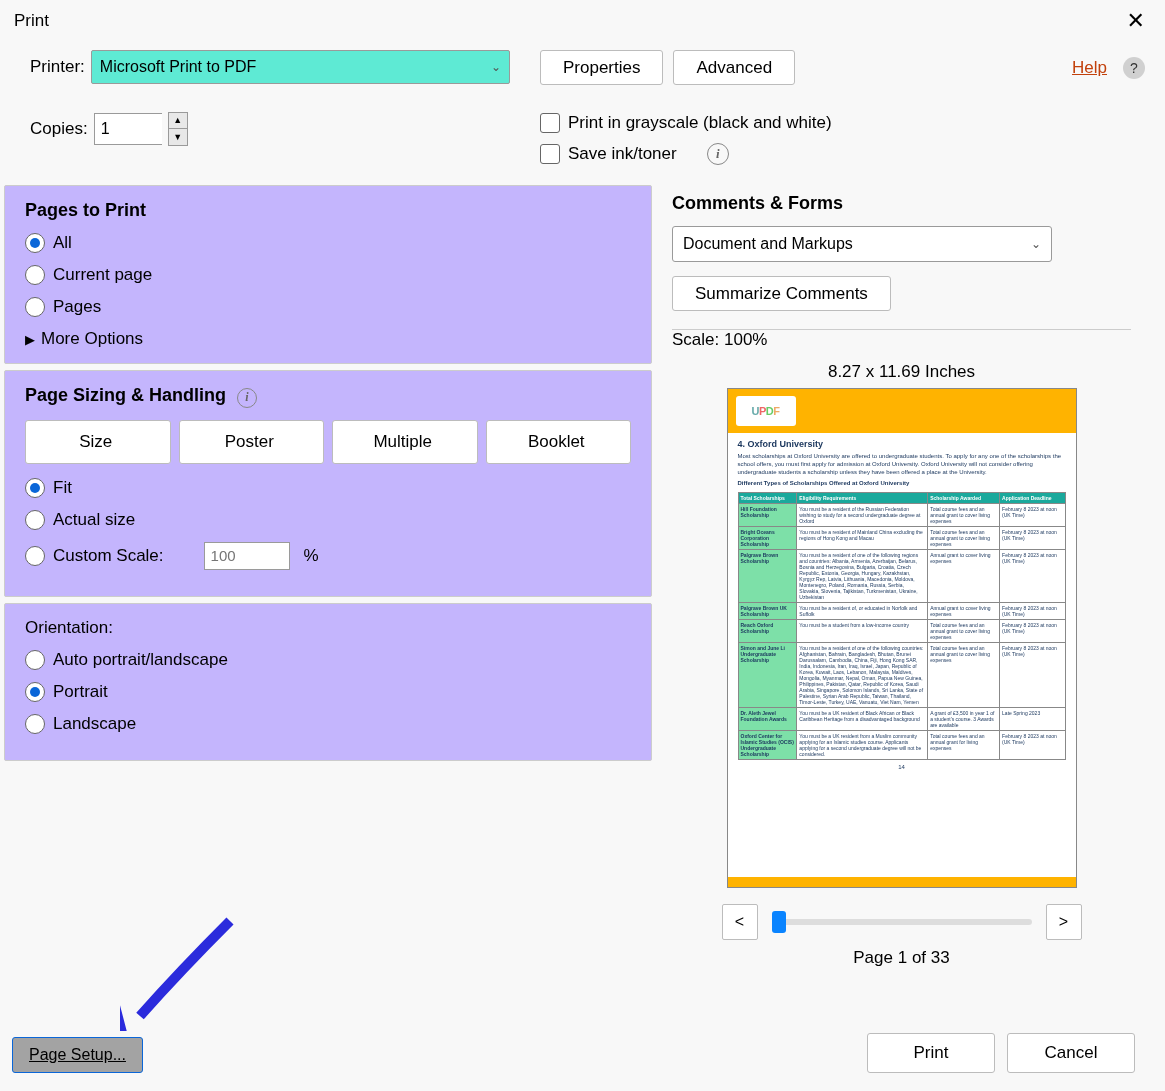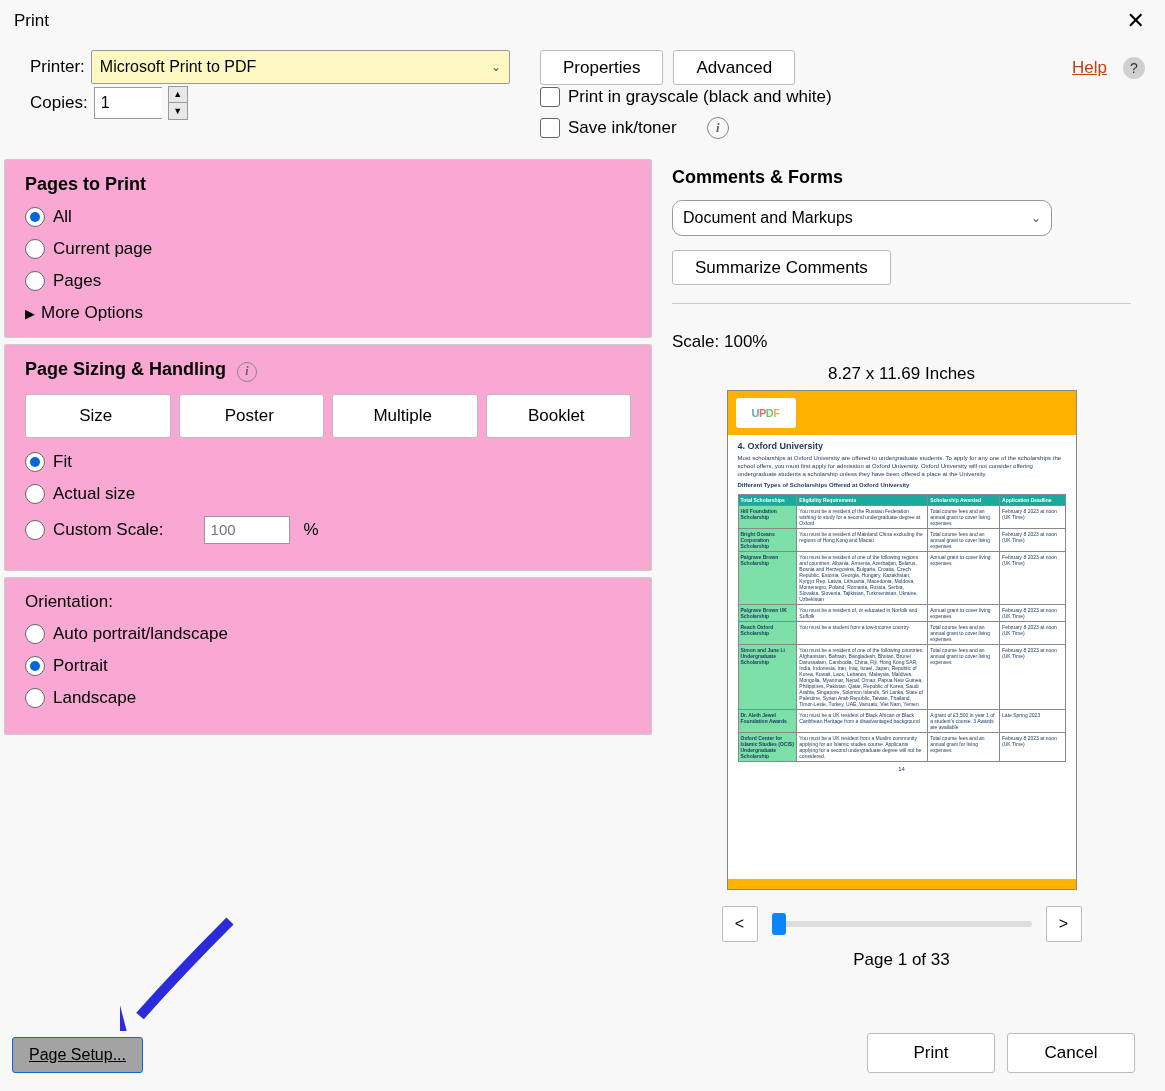--- a/index.html
+++ b/index.html
@@ -3,50 +3,50 @@
 <meta charset="utf-8">
 <style>
   * { box-sizing: border-box; font-family: "Segoe UI", Arial, sans-serif; }
   body { margin: 0; background: #f8f8f8; font-size: 15px; color: #000; }
   .dialog { width: 1165px; height: 1091px; background: #f8f8f8; position: relative; }
   .titlebar { display: flex; justify-content: space-between; align-items: center; padding: 8px 14px 6px 14px; font-size: 17px; }
   .close-x { font-size: 22px; cursor: pointer; padding: 0 6px; }
   .top-section { display: flex; padding: 10px 20px 10px 30px; gap: 20px; }
   .top-left { flex: 0 0 480px; }
   .top-right { flex: 1; padding-left: 10px; }
-  .row { display: flex; align-items: center; margin-bottom: 2px; gap: 6px; }
+  .row { display: flex; align-items: center; margin-bottom: 28px; gap: 6px; }
   .lbl { font-size: 17px; }
-  .select { flex: 1; height: 34px; border: 1px solid #9a9a9a; background: #fef9c3; padding: 4px 8px; font-size: 16px; display: flex; align-items: center; justify-content: space-between; border-radius: 2px; }
+  .select { flex: 1; height: 34px; border: 1px solid #9a9a9a; background: #5eead4; padding: 4px 8px; font-size: 16px; display: flex; align-items: center; justify-content: space-between; border-radius: 2px; }
   .chev { font-size: 12px; color: #555; }
   .btn { height: 35px; border: 1px solid #bcbcbc; background: #fff; padding: 0 22px; font-size: 17px; border-radius: 3px; cursor: pointer; display: inline-flex; align-items: center; justify-content: center; }
   .help-link { color: #c2410c; text-decoration: underline; font-size: 17px; margin-right: 6px; }
   .help-icon { display: inline-flex; width: 22px; height: 22px; border-radius: 50%; background: #d0d0d0; align-items: center; justify-content: center; font-size: 14px; color: #333; vertical-align: middle;}
   .spinner { display: inline-flex; flex-direction: column; border: 1px solid #9a9a9a; }
   .spinner button { width: 18px; height: 16px; border: none; background: #e8e8e8; font-size: 9px; line-height: 1; cursor: pointer; padding: 0;}
   .spinner button:first-child { border-bottom: 1px solid #9a9a9a; }
   .num-input { width: 68px; height: 32px; border: 1px solid #9a9a9a; border-right: none; padding: 2px 6px; font-size: 16px; }
   .chk { width: 20px; height: 20px; border: 1.5px solid #666; border-radius: 3px; display: inline-block; margin-right: 8px; vertical-align: middle; background: #fff; }
   .chk-row { display: flex; align-items: center; margin-bottom: 10px; font-size: 17px; }
   .info-icon { display: inline-flex; width: 22px; height: 22px; border-radius: 50%; border: 1.5px solid #888; align-items: center; justify-content: center; font-size: 13px; font-style: italic; font-weight: bold; color: #666; margin-left: 30px; font-family: Georgia, serif;}
 
   .columns { display: flex; padding: 0 4px; gap: 10px; }
   .col-left { flex: 0 0 648px; display: flex; flex-direction: column; gap: 6px; }
   .col-right { flex: 1; padding: 8px 30px 0 10px; }
-  .panel { border: 1px solid #ccc; background: #f9a8d4; padding: 14px 20px; border-radius: 2px; }
+  .panel { border: 1px solid #ccc; background: #c4b5fd; padding: 14px 20px; border-radius: 2px; }
   .panel-title { font-size: 18px; font-weight: 600; margin-bottom: 12px; }
   .radio-row { display: flex; align-items: center; margin-bottom: 12px; font-size: 17px; gap: 8px; }
   .radio { width: 20px; height: 20px; border: 1.5px solid #666; border-radius: 50%; display: inline-flex; align-items: center; justify-content: center; background: #fff; }
   .radio.checked::after { content: ""; width: 10px; height: 10px; background: #0a66d8; border-radius: 50%; }
   .pages-input { flex: 1; max-width: 388px; height: 30px; border: 1px solid #9a9a9a; background: #fff; padding: 2px 8px; font-size: 15px; margin-left: 34px; }
   .more-opt { display: flex; align-items: center; gap: 6px; font-size: 17px; margin-top: 6px; cursor: pointer;}
   .tri { font-size: 13px; }
   .btn-group { display: flex; gap: 8px; margin-bottom: 14px; }
   .btn-group .btn { flex: 1; height: 44px; padding-left: 18px; }
   .scale-input { width: 86px; height: 28px; border: 1px solid #9a9a9a; padding: 2px 6px; font-size: 15px; color: #888; margin-left: 32px; margin-right: 6px;}
-  .cf-select { height: 36px; border: 1px solid #9a9a9a; background: #fff; padding: 4px 10px; font-size: 16px; display: flex; align-items: center; justify-content: space-between; border-radius: 10px; width: 380px; margin-bottom: 14px; text-align: right;}
+  .cf-select { height: 36px; border: 1px solid #9a9a9a; background: #fff; padding: 4px 10px; font-size: 16px; display: flex; align-items: center; justify-content: space-between; border-radius: 3px; width: 380px; margin-bottom: 14px; text-align: right;}
   .preview-area { text-align: center; margin-top: 12px; }
   .preview-dim { font-size: 17px; margin-bottom: 6px; }
   .preview-page { width: 350px; height: 500px; border: 1.5px solid #888; background: #fff; margin: 0 auto; overflow: hidden; position: relative;}
   .pv-header { height: 44px; background: #ffb300; display:flex; align-items:center; padding-left:8px;}
   .pv-logo { width: 60px; height: 30px; background: #fff; border-radius: 3px; display:flex; align-items:center; justify-content:center; font-size: 11px; font-weight: bold; letter-spacing: -0.5px;}
   .pv-logo span:nth-child(1){color:#6aa;} .pv-logo span:nth-child(2){color:#e66;} .pv-logo span:nth-child(3){color:#6c6;} .pv-logo span:nth-child(4){color:#ea6;}
   .pv-body { padding: 6px 10px; font-size: 6px; color: #1a365d; text-align: left; }
   .pv-h { font-size: 9px; font-weight: bold; margin-bottom: 4px; color: #1a365d;}
   .pv-table { width: 100%; border-collapse: collapse; font-size: 5px; margin-top: 4px;}
   .pv-table th, .pv-table td { border: 0.5px solid #888; padding: 2px; vertical-align: top; text-align: left;}
@@ -186,21 +186,21 @@
     </div>
 
     <div class="col-right">
       <div class="panel-title">Comments &amp; Forms</div>
       <div class="cf-select">
         <span>Document and Markups</span>
         <span class="chev">⌄</span>
       </div>
       <button class="btn">Summarize Comments</button>
 
-      <div style="border-top:1px solid #ccc; margin-top:18px; padding-top:28px;">
+      <div style="border-top:1px solid #ccc; margin-top:18px; padding-top:0;">
         <div class="scale-lbl">Scale: 100%</div>
         <div class="preview-area">
           <div class="preview-dim">8.27 x 11.69 Inches</div>
           <div class="preview-page">
             <div class="pv-header">
                 <div class="pv-logo">
                   <span>U</span>
                   <span>P</span>
                   <span>D</span>
                   <span>F</span>

